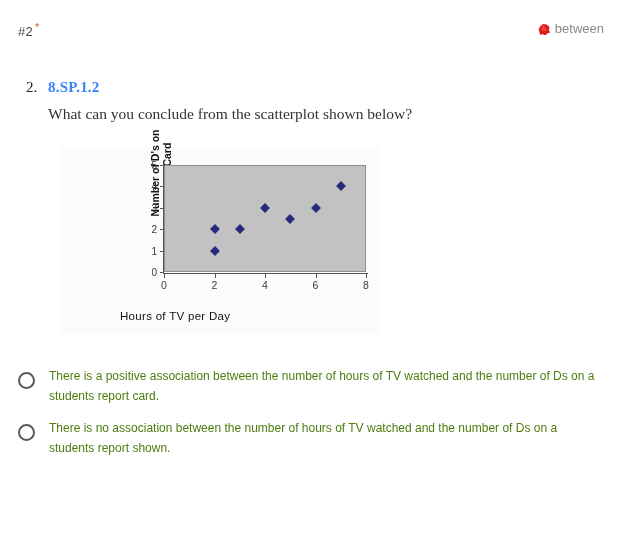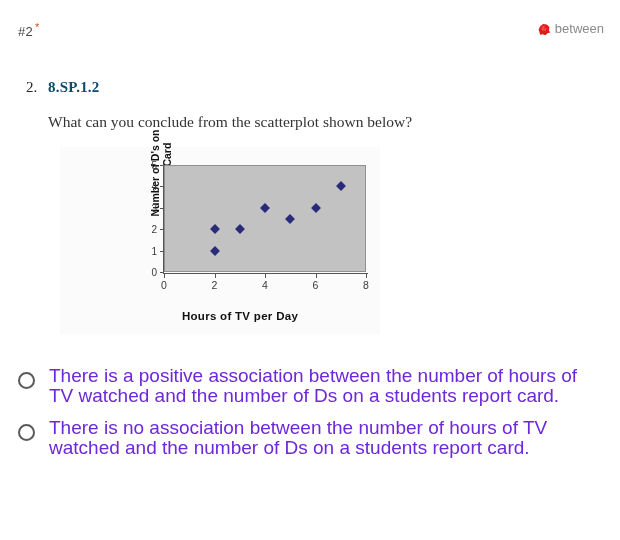--- a/index.html
+++ b/index.html
@@ -73,30 +73,30 @@
     flex: 0 0 22px;
     line-height: 22px;
     font-family: "Liberation Serif", serif;
   }
   .q-body {
     flex: 1 1 auto;
   }
   .q-standard {
     font-size: 15px;
     font-weight: bold;
-    color: #0c4a6e;
+    color: #3b82f6;
     line-height: 22px;
     font-family: "Liberation Serif", serif;
     letter-spacing: .2px;
   }
   .q-text {
     font-size: 15.5px;
     color: #333333;
     line-height: 23px;
-    margin-top: 12px;
+    margin-top: 4px;
     width: 380px;
     font-family: "Liberation Serif", serif;
   }
 
   
   .figure {
     position: absolute;
     left: 60px;
     top: 147px;
     width: 320px;
@@ -122,23 +122,23 @@
     font-weight: bold;
     color: #111111;
     line-height: 12px;
     white-space: pre-line;
   }
   .xlabel {
     position: absolute;
     left: 60px;
     top: 163px;
     width: 240px;
-    text-align: center;
+    text-align: left;
     font-size: 11.5px;
-    font-weight: bold;
+    font-weight: normal;
     color: #111111;
     letter-spacing: .3px;
   }
   .plotarea {
     position: absolute;
     left: 104px;
     top: 18px;
     width: 202px;
     height: 107px;
     background: #c2c2c2;
@@ -212,23 +212,23 @@
     height: 17px;
     border: 2px solid #5a5a5a;
     border-radius: 50%;
     background: #ffffff;
     margin-top: 14px;
     margin-right: 14px;
     box-sizing: border-box;
   }
   .option-label {
     flex: 1 1 auto;
-    font-size: 19px;
+    font-size: 12px;
     line-height: 20px;
-    color: #6d28d9;
+    color: #4d7c0f;
     padding-top: 8px;
     max-width: 548px;
   }
 </style>
 </head>
 <body>
 
 <div class="topbar">
   <div class="qid"><span>#2</span><span class="qid-star">*</span></div>
 
@@ -304,15 +304,15 @@
     </div>
 </div>
 
 <div class="options" id="options-list">
     <div class="option">
       <div class="radio"></div>
       <div class="option-label">There is a positive association between the number of hours of TV watched and the number of Ds on a students report card.</div>
     </div>
     <div class="option">
       <div class="radio"></div>
-      <div class="option-label">There is no association between the number of hours of TV watched and the number of Ds on a students report card.</div>
+      <div class="option-label">There is no association between the number of hours of TV watched and the number of Ds on a students report shown.</div>
     </div>
   </div>
 
 </body></html>

